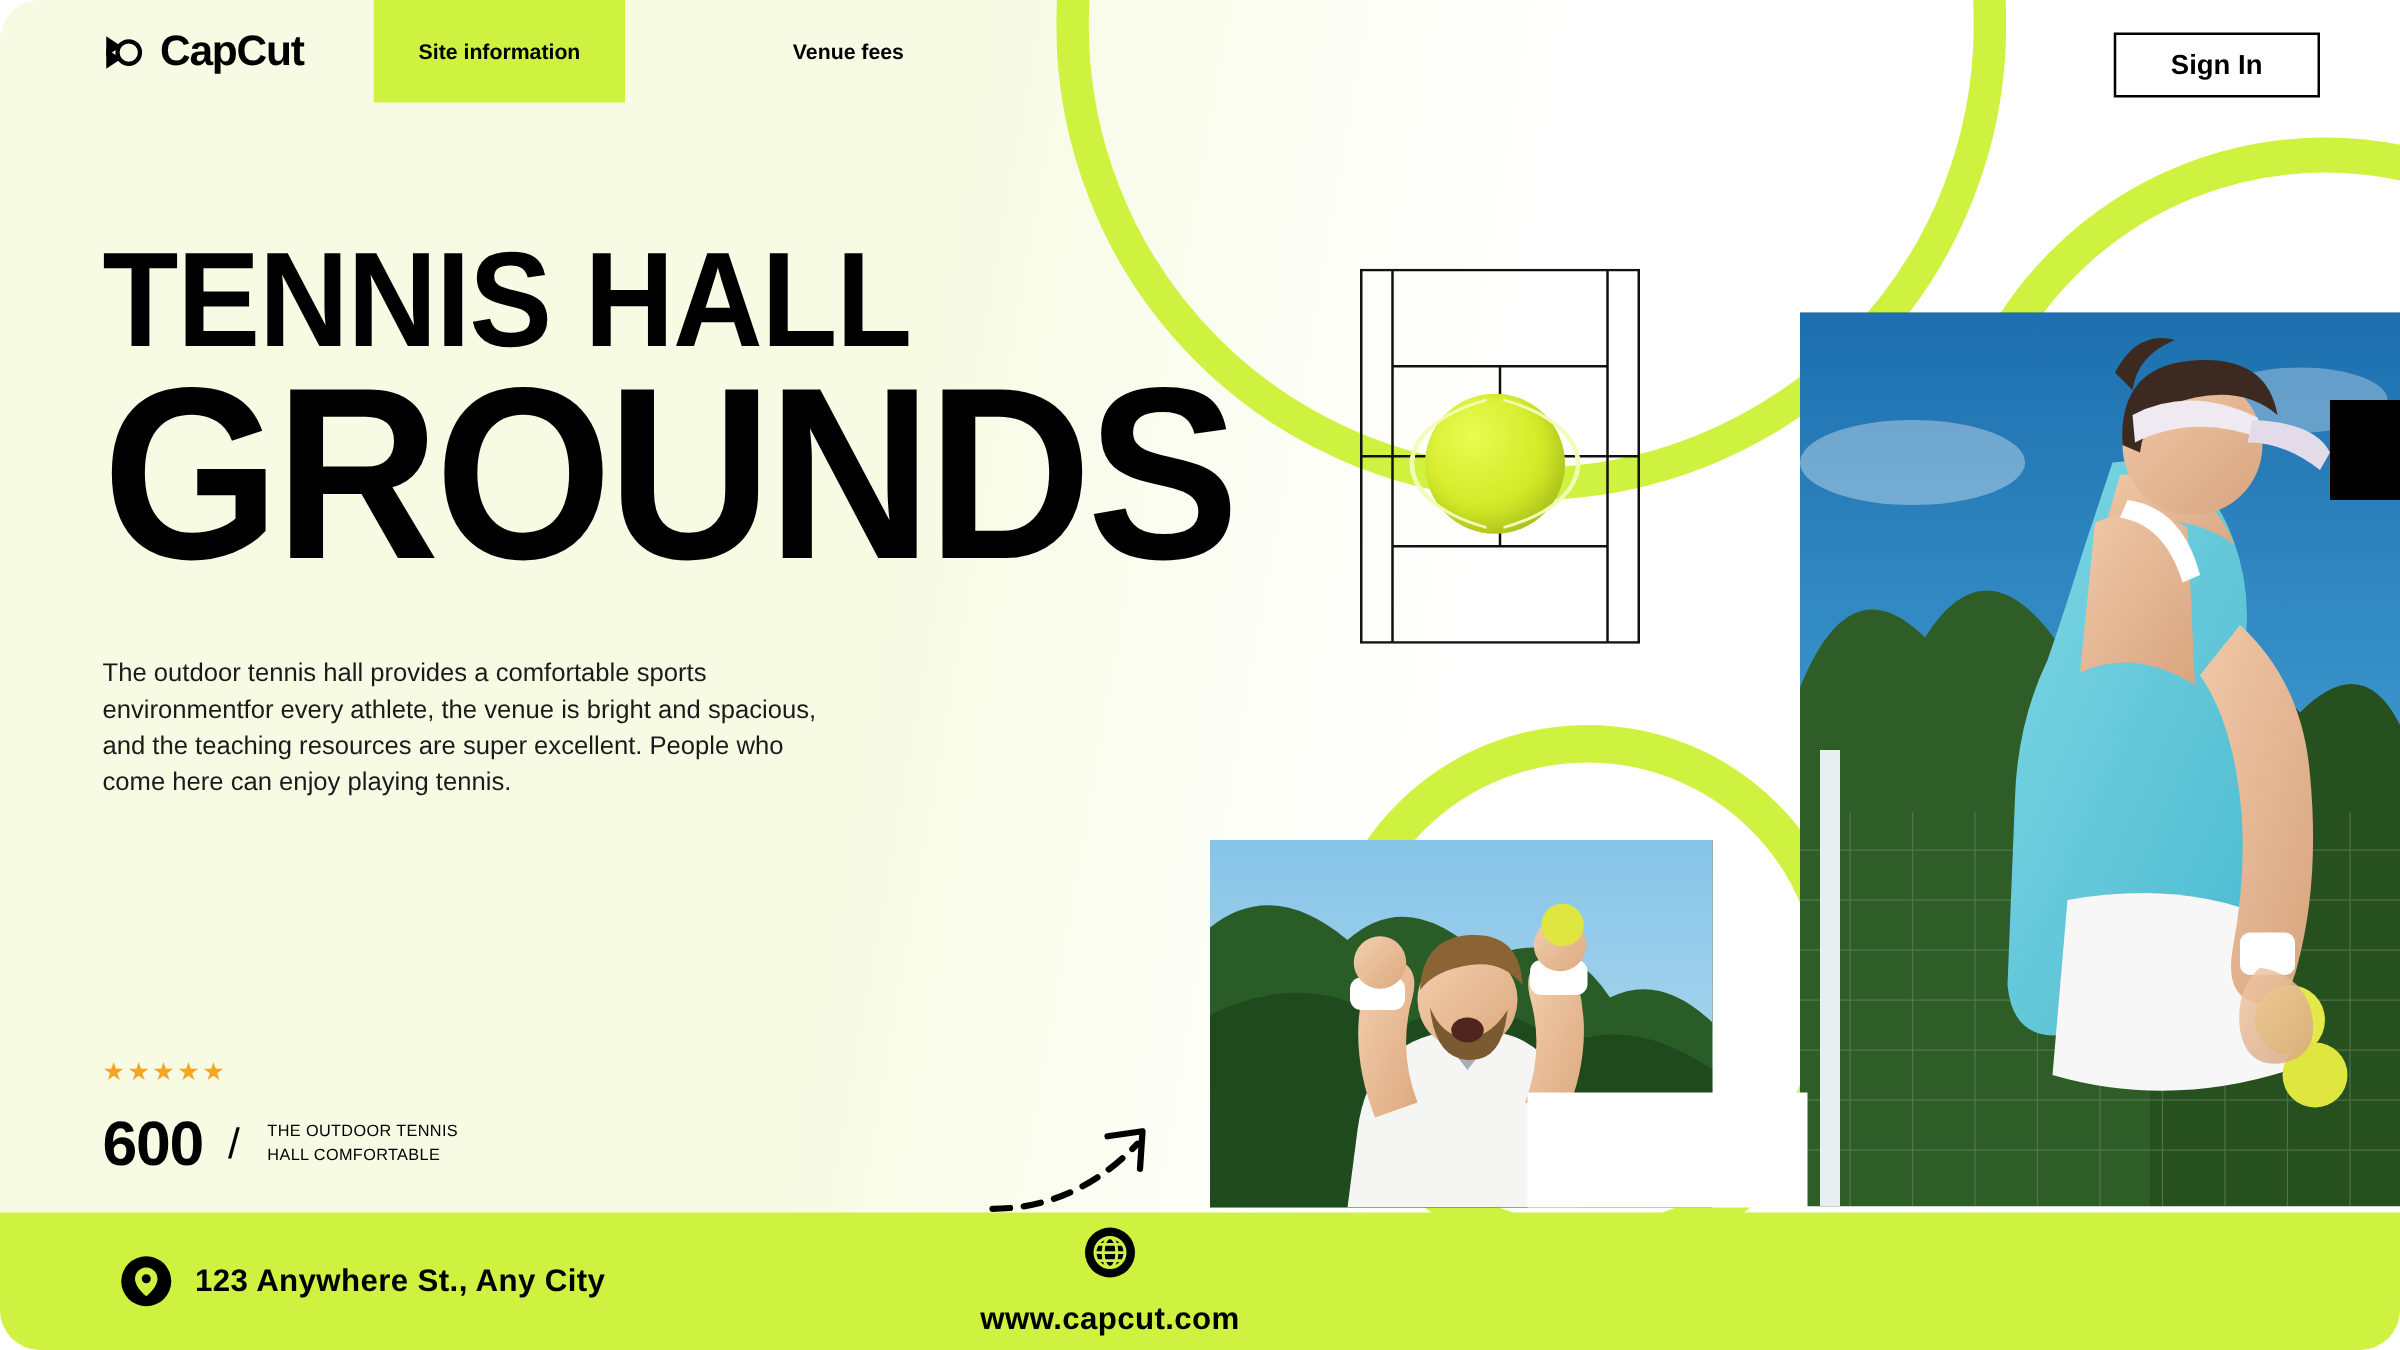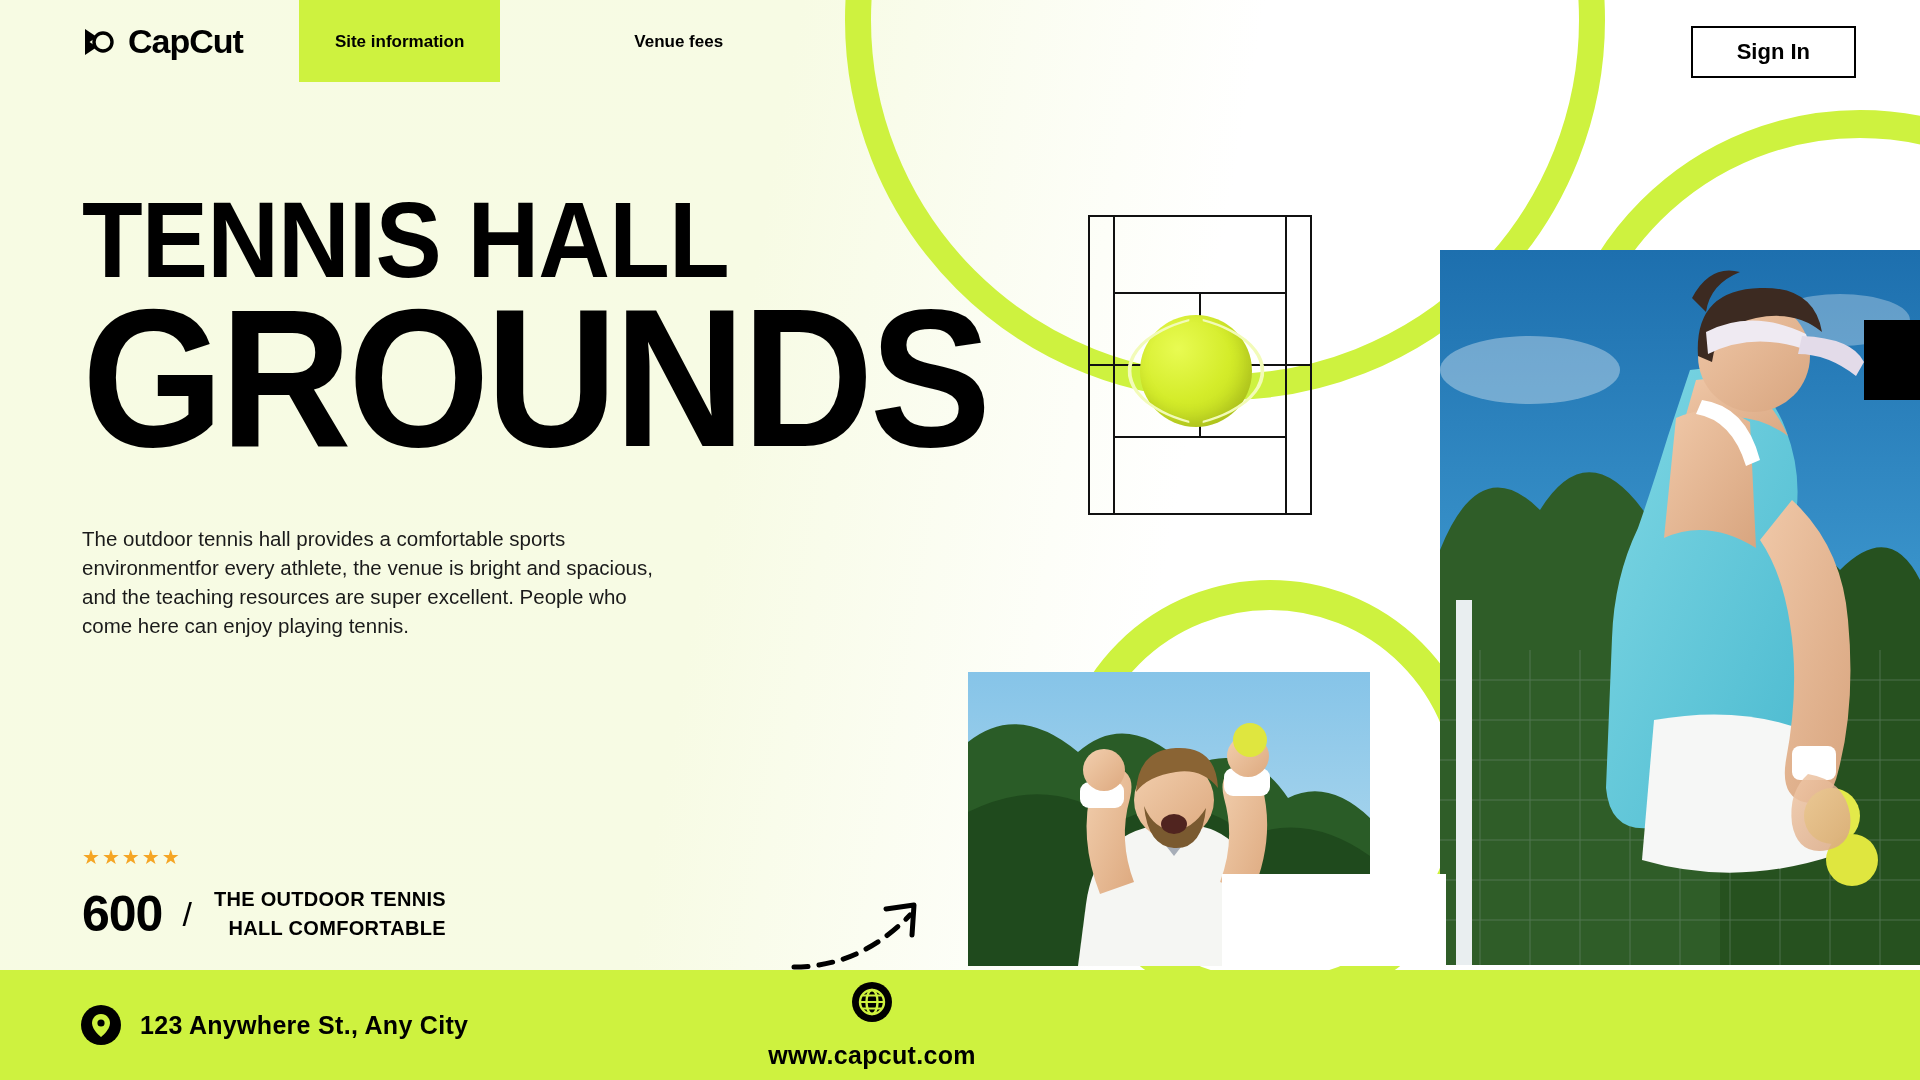--- a/index.html
+++ b/index.html
@@ -7,20 +7,21 @@
     width: 1920px; height: 1080px;
     overflow: hidden;
     font-family: "Liberation Sans", sans-serif;
     background: #ffffff;
   }
   #page {
     position: relative;
     width: 1920px; height: 1080px;
     background: linear-gradient(100deg, #f7fbe3 0%, #f7fbe4 38%, #ffffff 60%, #ffffff 100%);
     overflow: hidden;
+    border-radius: 32px;
   }
 
   
   .swoosh-top {
     position: absolute;
     left: 845px; top: -360px;
     width: 760px; height: 760px;
     border-radius: 50%;
     border: 26px solid #cef23f;
     clip-path: inset(360px 0 0 0);
@@ -101,22 +102,22 @@
     max-width: 600px;
   }
 
   
   .stats { position: absolute; left: 82px; top: 845px; z-index: 20; }
   .stars { color: #f5a524; font-size: 20px; letter-spacing: 2px; }
   .stat-row { display: flex; align-items: center; margin-top: 16px; }
   .stat-num { font-size: 50px; font-weight: 700; color: #000; letter-spacing: -1px; }
   .stat-slash { font-size: 34px; color: #000; margin: 0 22px 0 20px; font-weight: 400; }
   .stat-label {
-    font-size: 20px; font-weight: 700; color: #000; line-height: 1.45;
-    text-transform: uppercase; letter-spacing: 0.3px; text-align: right;
+    font-size: 13px; font-weight: 400; color: #000; line-height: 1.45;
+    text-transform: uppercase; letter-spacing: 0.3px;
   }
 
   
   .court { position: absolute; left: 1088px; top: 215px; z-index: 6; }
   .ball {
     position: absolute; left: 1140px; top: 315px;
     width: 112px; height: 112px; border-radius: 50%;
     background: radial-gradient(circle at 34% 30%, #e8fb52 0%, #d4ec2a 48%, #b8cf19 100%);
     z-index: 7;
     box-shadow: inset -6px -8px 16px rgba(0,0,0,0.12);
@@ -146,21 +147,21 @@
     background: #fff; z-index: 10;
   }
 
   
   .arrow { position: absolute; left: 790px; top: 895px; z-index: 20; }
 
   
   .footer {
     position: absolute; left: 0; right: 0; bottom: 0; height: 110px;
     background: #cef23f; z-index: 40;
-    display: flex; align-items: center;
+    display: flex; align-items: center; padding-left: 16px;
   }
   .f-item { display: flex; align-items: center; gap: 18px; }
   .f-item.addr { margin-left: 80px; }
   .f-item.phone { margin-left: 186px; }
   .f-item.web { margin-left: 300px; flex-direction: column; }
   .f-text { font-size: 25px; font-weight: 700; color: #000; letter-spacing: 0.3px; }
   .f-icon { width: 42px; height: 42px; flex: none; }
 </style>
 </head>
 <body>

